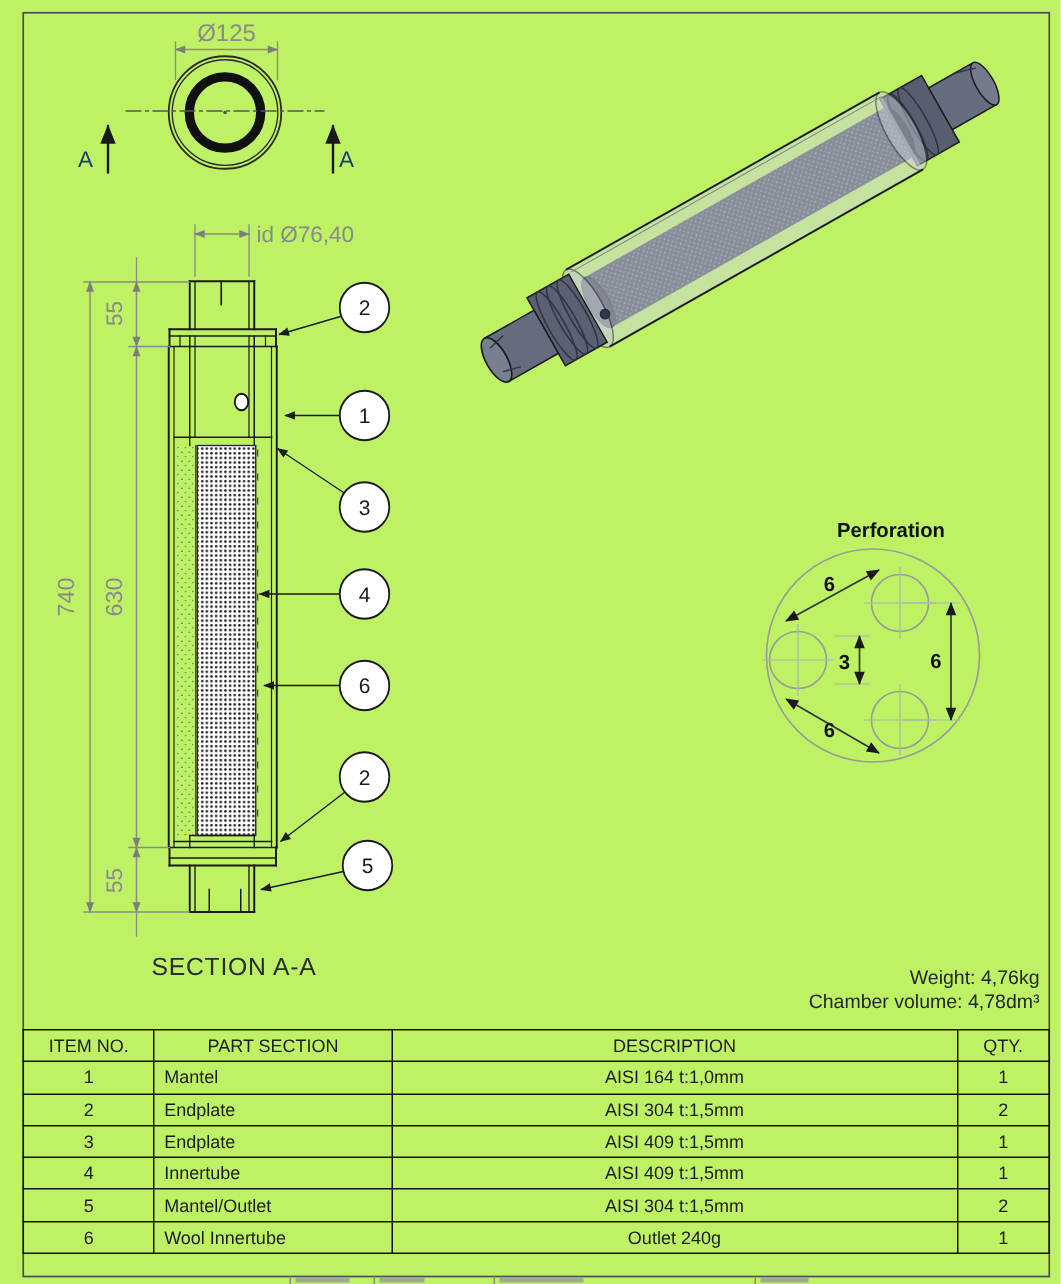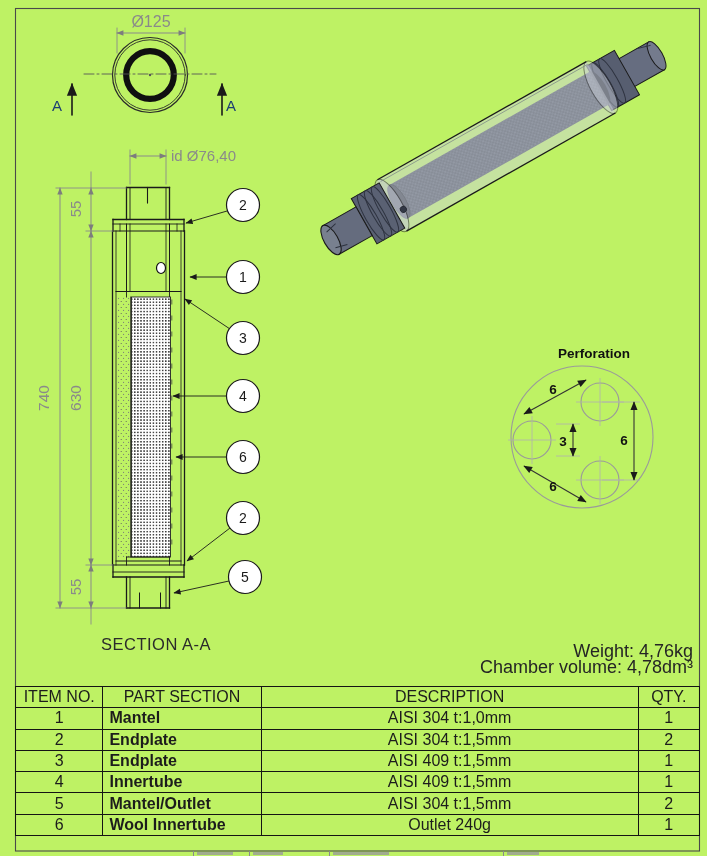--- a/index.html
+++ b/index.html
@@ -5,32 +5,32 @@
   html,body{margin:0;padding:0;background:#fff;}
   .sheet{
     position:relative;width:707px;height:856px;background:#bef264;overflow:hidden;
     font-family:"Liberation Sans", sans-serif;
   }
   .sheet svg{position:absolute;left:0;top:0;}
   
   .bom{
     position:absolute;left:15px;top:686px;width:685px;
     border-collapse:collapse;table-layout:fixed;
-    font-size:16px;color:#1c1c1c;
+    font-size:12px;color:#1c1c1c;
   }
   .bom th,.bom td{
     border:1.6px solid #141414;height:20.3px;padding:0 6px;
     font-weight:normal;white-space:nowrap;overflow:hidden;text-align:center;
   }
-  .bom td.left{text-align:left;font-weight:bold;}
+  .bom td.left{text-align:left;}
   .col-item{width:84px}.col-part{width:152px}.col-desc{width:362px}.col-qty{width:59px}
   
   .notes{
     position:absolute;right:14px;top:644px;text-align:right;
-    font-size:18px;line-height:15.5px;color:#252525;
+    font-size:13px;line-height:15.5px;color:#252525;
   }
   
   .strip{position:absolute;left:15px;top:851px;width:685px;height:5px;}
   .strip .smudge{position:absolute;top:1px;height:2.5px;background:#9a9a9a;opacity:.8;}
   .strip .tick{position:absolute;top:0;width:1px;height:5px;background:#8a8a8a;}
   .sm1{left:182px;width:36px}.sm2{left:238px;width:30px}.sm3{left:318px;width:56px}.sm4{left:492px;width:32px}
   .t1{left:178px}.t2{left:234px}.t3{left:314px}.t4{left:488px}
 </style>
 </head>
 <body>
@@ -285,21 +285,21 @@
     <tbody>
         <tr>
       <th>ITEM NO.</th>
       <th>PART SECTION</th>
       <th>DESCRIPTION</th>
       <th>QTY.</th>
     </tr>
     <tr>
       <td>1</td>
       <td class="left">Mantel</td>
-      <td>AISI 304 t:1,0mm</td>
+      <td>AISI 164 t:1,0mm</td>
       <td>1</td>
     </tr>
     <tr>
       <td>2</td>
       <td class="left">Endplate</td>
       <td>AISI 304 t:1,5mm</td>
       <td>2</td>
     </tr>
     <tr>
       <td>3</td>

